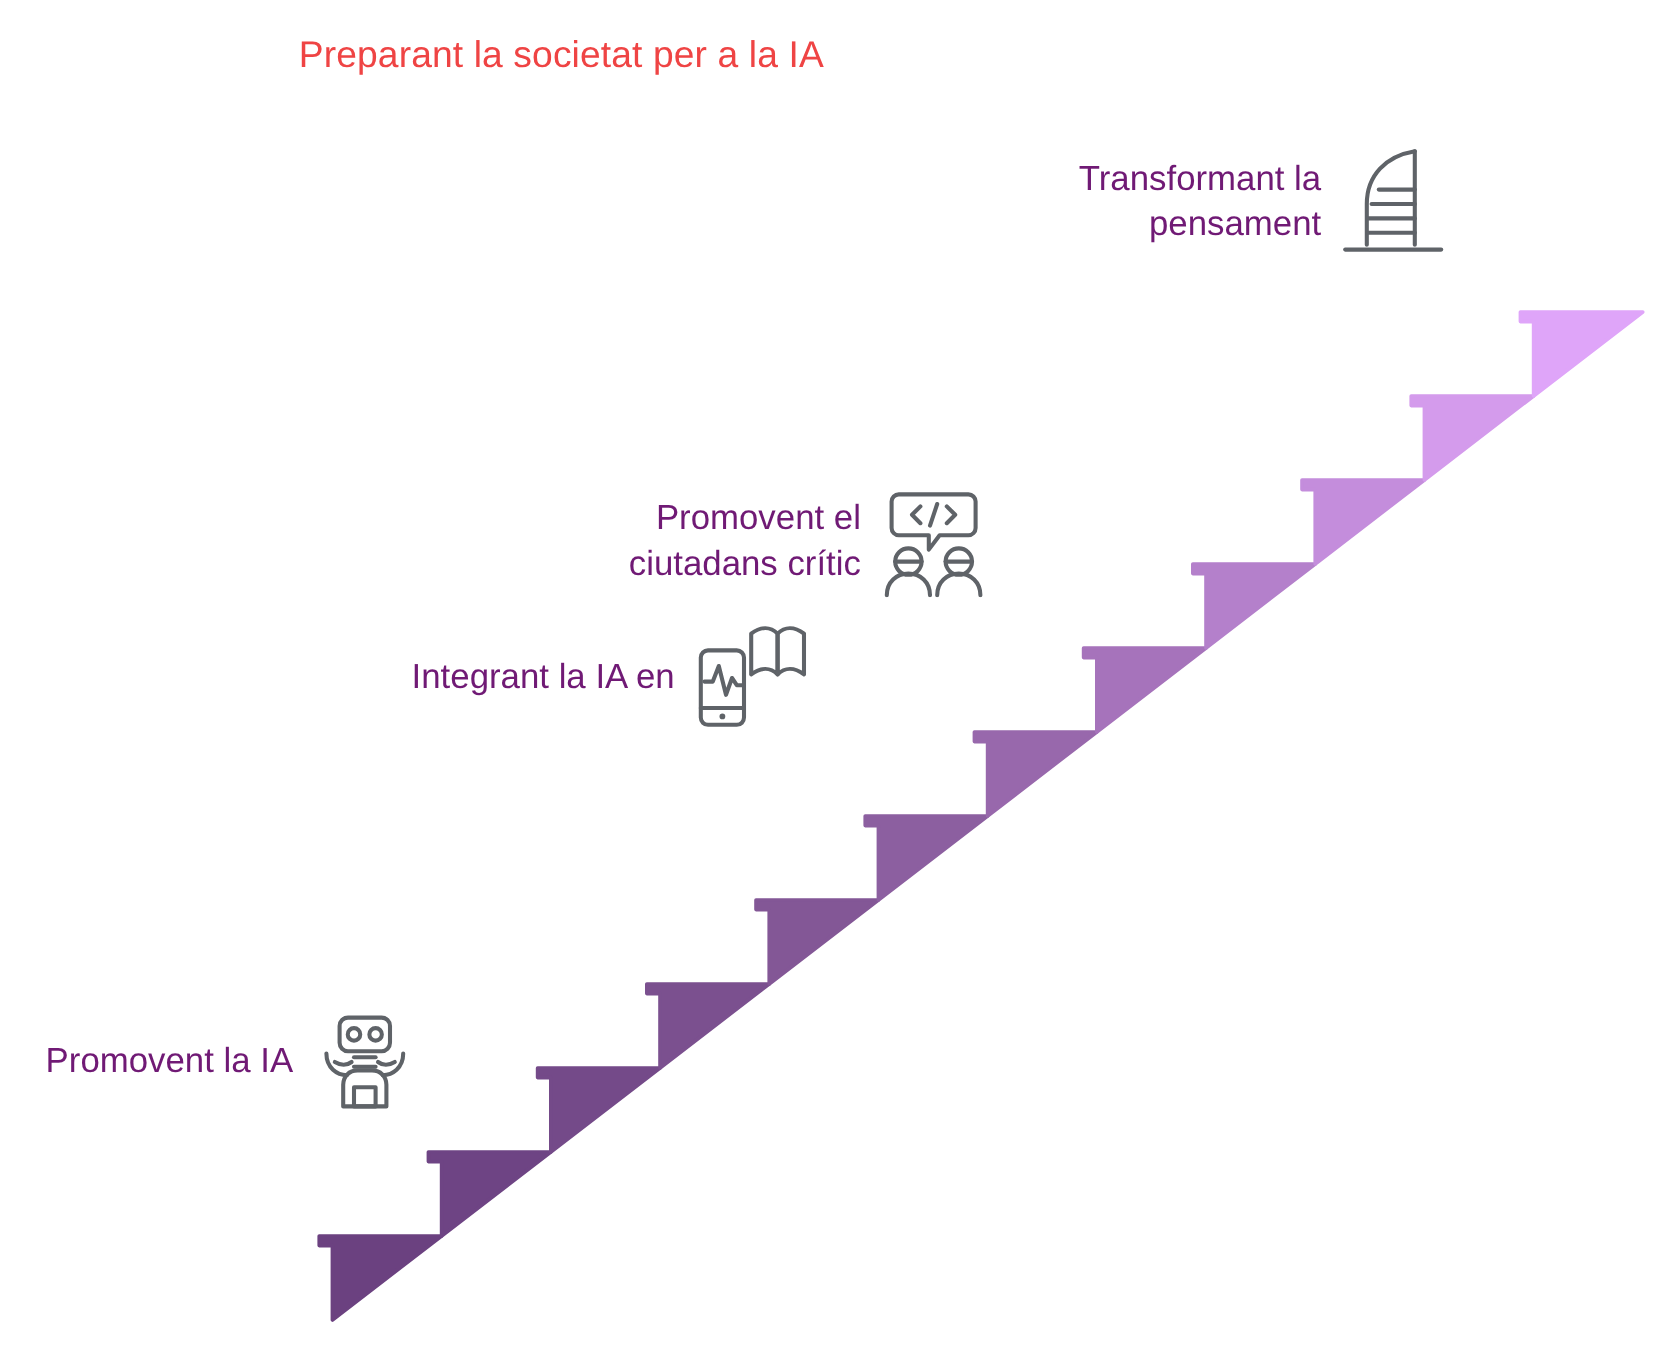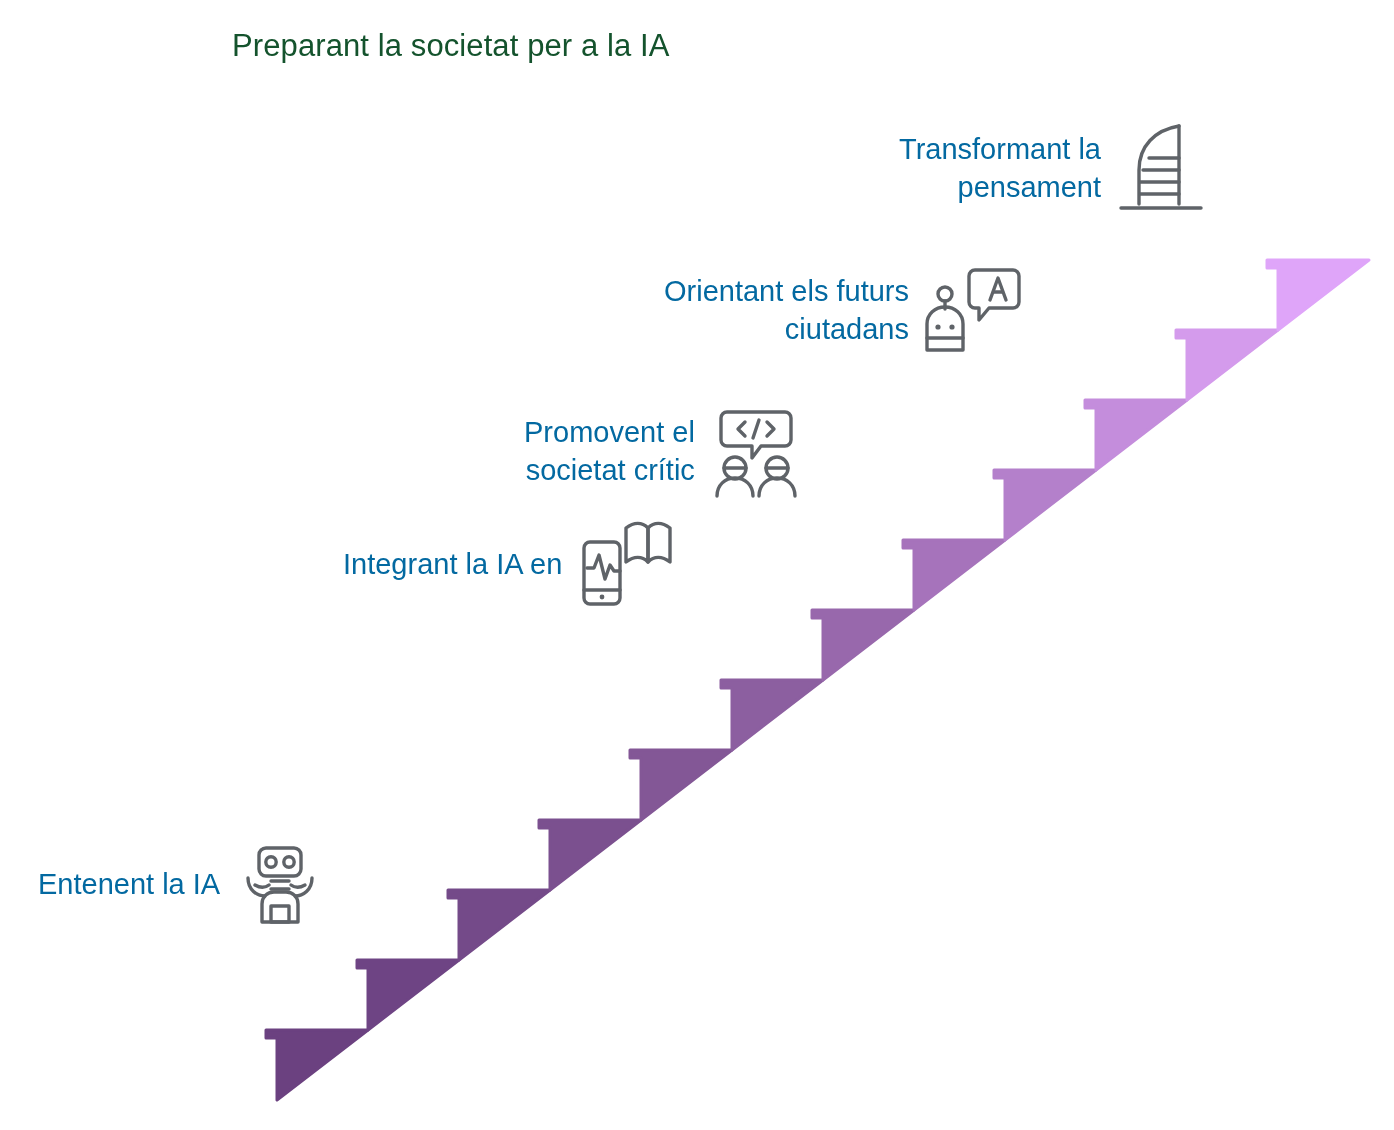--- a/index.html
+++ b/index.html
@@ -14,45 +14,45 @@
     overflow: hidden;
   }
   #canvas {
     position: relative;
     width: 1394px;
     height: 1130px;
     background: #ffffff;
   }
   #title {
     position: absolute;
-    left: 232px;
+    left: 249px;
     top: 28px;
     font-size: 31px;
-    color: #14532d;
+    color: #ef4444;
     letter-spacing: 0.1px;
     white-space: nowrap;
   }
   .stairs-svg {
     position: absolute;
     left: 0;
     top: 0;
     width: 1394px;
     height: 1130px;
   }
   .step-label {
     position: absolute;
     display: flex;
     align-items: center;
     gap: 14px;
     white-space: nowrap;
   }
   .step-label .txt {
     font-size: 29px;
     line-height: 38px;
-    color: #0369a1;
+    color: #701a75;
     text-align: right;
   }
   .step-label .ico {
     flex: 0 0 auto;
     display: block;
   }
   .ico svg { display: block; }
 </style>
 </head>
 <body>
@@ -71,21 +71,21 @@
       <polygon points="812.0,610.0 914.0,610.0 823.0,680.0 823.0,680.0 823.0,618.0 812.0,618.0" fill="#9868ac" stroke="#9868ac" stroke-width="3" stroke-linejoin="round"></polygon>
       <polygon points="903.0,540.0 1005.0,540.0 914.0,610.0 914.0,610.0 914.0,548.0 903.0,548.0" fill="#a673bb" stroke="#a673bb" stroke-width="3" stroke-linejoin="round"></polygon>
       <polygon points="994.0,470.0 1096.0,470.0 1005.0,540.0 1005.0,540.0 1005.0,478.0 994.0,478.0" fill="#b480cb" stroke="#b480cb" stroke-width="3" stroke-linejoin="round"></polygon>
       <polygon points="1085.0,400.0 1187.0,400.0 1096.0,470.0 1096.0,470.0 1096.0,408.0 1085.0,408.0" fill="#c48ddc" stroke="#c48ddc" stroke-width="3" stroke-linejoin="round"></polygon>
       <polygon points="1176.0,330.0 1278.0,330.0 1187.0,400.0 1187.0,400.0 1187.0,338.0 1176.0,338.0" fill="#d49bec" stroke="#d49bec" stroke-width="3" stroke-linejoin="round"></polygon>
       <polygon points="1267.0,260.0 1369.0,260.0 1278.0,330.0 1278.0,330.0 1278.0,268.0 1267.0,268.0" fill="#dfa5f9" stroke="#dfa5f9" stroke-width="3" stroke-linejoin="round"></polygon>
     </svg>
 
   <div class="step-label" id="lbl0" style="left: 38px; top: 838px;">
     <div class="txt">
-      <div>Entenent la IA</div>
+      <div>Promovent la IA</div>
     </div>
     <span class="ico">
       <svg width="92" height="92" viewBox="0 0 92 92" fill="none" stroke="#5f6368" stroke-width="3.4" stroke-linecap="round" stroke-linejoin="round">
         <rect x="25" y="10" width="42" height="28" rx="7"></rect>
         <circle cx="37" cy="24" r="5.2"></circle>
         <circle cx="55" cy="24" r="5.2"></circle>
         <path d="M14 40 c0 12 9 18 17 18"></path>
         <path d="M78 40 c0 12 -9 18 -17 18"></path>
         <path d="M21 47 c5 3 10 3 14 0"></path>
         <path d="M71 47 c-5 3 -10 3 -14 0"></path>
@@ -110,57 +110,38 @@
         <path d="M11 52 h7 l5 -13 l6 24 l5 -14 l4 6 h6"></path>
         <path d="M50 12 c8 -6 16 -6 22 0 v34 c-6 -6 -14 -6 -22 0 z"></path>
         <path d="M94 12 c-8 -6 -16 -6 -22 0 v34 c6 -6 14 -6 22 0 z"></path>
       </svg>
     </span>
   </div>
 
   <div class="step-label" id="lbl3" style="left: 524px; top: 404px;">
     <div class="txt">
       <div>Promovent el</div>
-      <div>societat crític</div>
+      <div>ciutadans crític</div>
     </div>
     <span class="ico">
       <svg width="94" height="94" viewBox="0 0 94 94" fill="none" stroke="#5f6368" stroke-width="3.4" stroke-linecap="round" stroke-linejoin="round">
         <path d="M18 8 h58 a6 6 0 0 1 6 6 v22 a6 6 0 0 1 -6 6 h-24 l-9 12 v-12 h-25 a6 6 0 0 1 -6 -6 v-22 a6 6 0 0 1 6 -6 z"></path>
         <path d="M36 18 l-7 7 l7 7"></path>
         <path d="M58 18 l7 7 l-7 7"></path>
         <path d="M50 16 l-6 18"></path>
         <circle cx="26" cy="64" r="11"></circle>
         <path d="M15 64 h22"></path>
         <path d="M8 92 c0 -11 8 -18 18 -18 c10 0 18 7 18 18"></path>
         <circle cx="68" cy="64" r="11"></circle>
         <path d="M57 64 h22"></path>
         <path d="M50 92 c0 -11 8 -18 18 -18 c10 0 18 7 18 18"></path>
       </svg>
     </span>
   </div>
 
-  <div class="step-label" id="lbl4" style="left: 664px; top: 262px;">
-    <div class="txt">
-      <div>Orientant els futurs</div>
-      <div>ciutadans</div>
-    </div>
-    <span class="ico">
-      <svg width="100" height="96" viewBox="0 0 100 96" fill="none" stroke="#5f6368" stroke-width="3.4" stroke-linecap="round" stroke-linejoin="round">
-        <path d="M52 8 h38 a6 6 0 0 1 6 6 v26 a6 6 0 0 1 -6 6 h-24 l-10 12 v-12 h-4 a6 6 0 0 1 -6 -6 v-26 a6 6 0 0 1 6 -6 z"></path>
-        <path d="M67 38 l8 -22 l8 22"></path>
-        <path d="M70.5 30 h9"></path>
-        <circle cx="22" cy="32" r="7"></circle>
-        <path d="M22 39 v8"></path>
-        <path d="M4 88 v-26 c0 -10 8 -17 18 -17 c10 0 18 7 18 17 v26 z"></path>
-        <path d="M4 76 h36"></path>
-        <circle cx="15" cy="65" r="2.6" fill="#5f6368" stroke="none"></circle>
-        <circle cx="29" cy="65" r="2.6" fill="#5f6368" stroke="none"></circle>
-      </svg>
-    </span>
-  </div>
 
   <div class="step-label" id="lbl5" style="left: 899px; top: 120px;">
     <div class="txt">
       <div>Transformant la</div>
       <div>pensament</div>
     </div>
     <span class="ico">
       <svg width="92" height="96" viewBox="0 0 92 96" fill="none" stroke="#5f6368" stroke-width="3.4" stroke-linecap="round" stroke-linejoin="round">
         <path d="M64 6 v78"></path>
         <path d="M24 84 v-34 c0 -24 16 -40 40 -44"></path>

